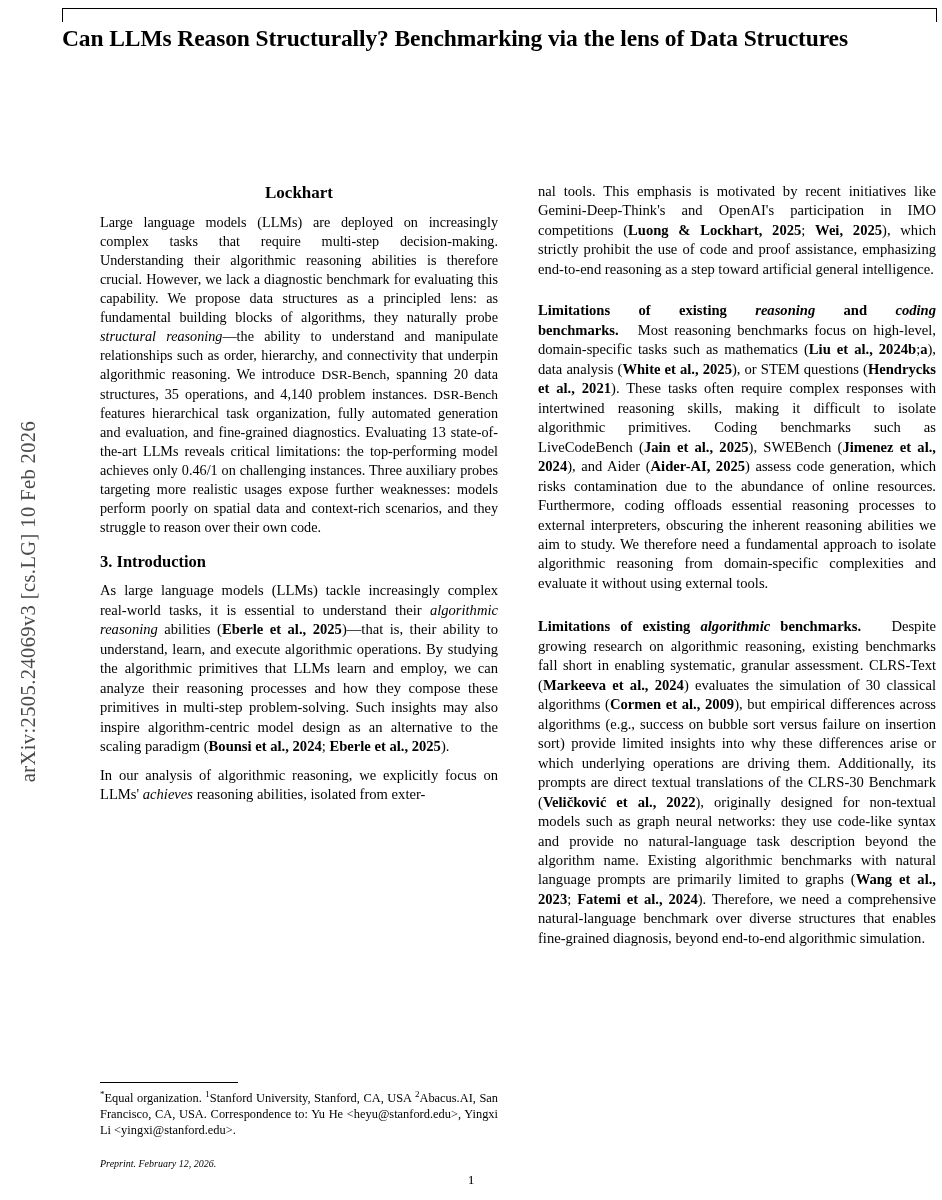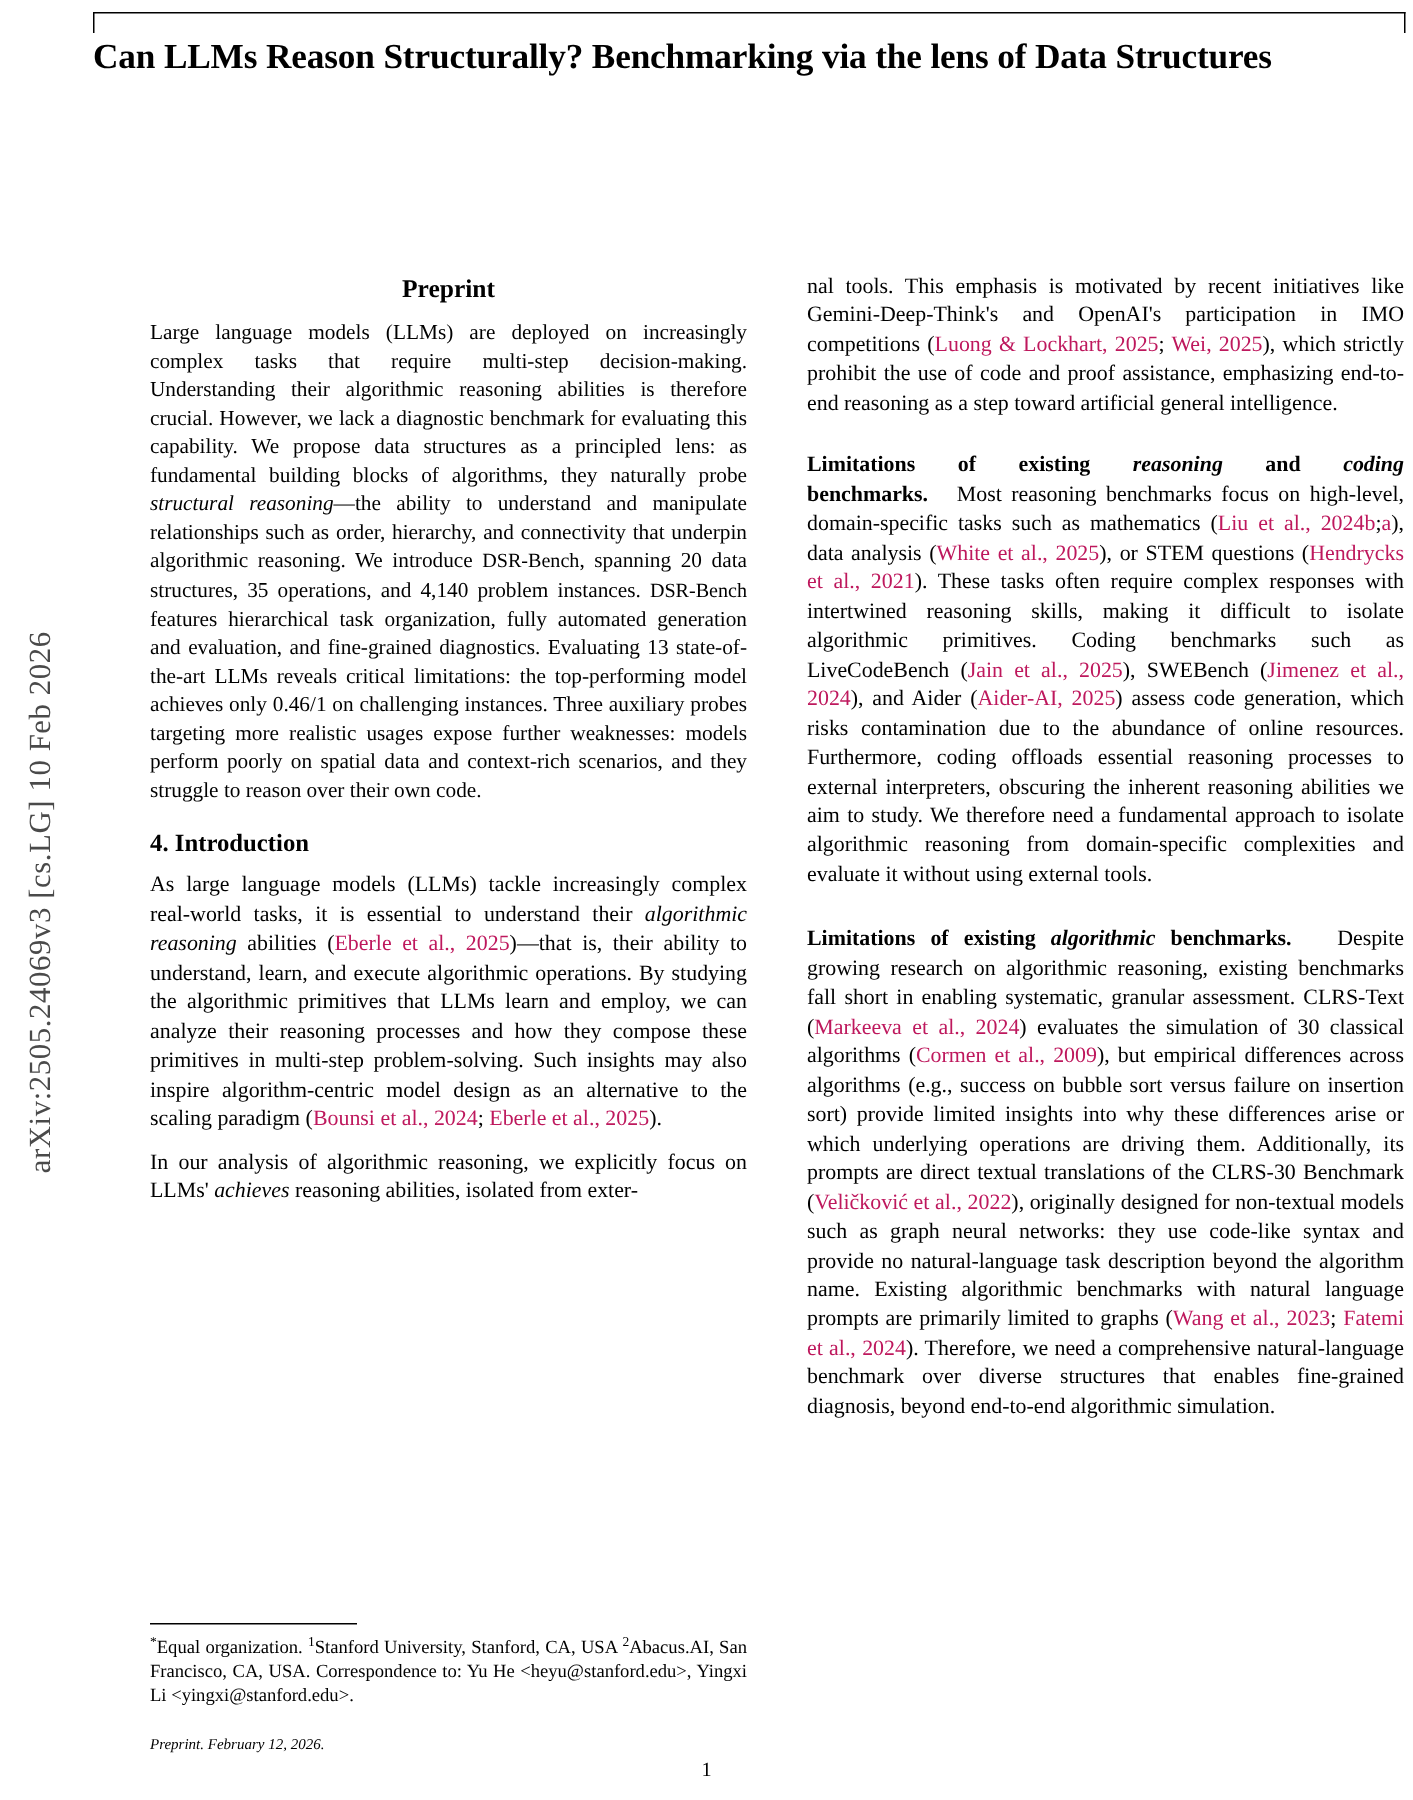--- a/index.html
+++ b/index.html
@@ -115,21 +115,21 @@
     font-size: 16.5px;
     font-weight: bold;
     margin: 14px 0 8px 0;
     text-align: left;
   }
   .para-head {
     font-weight: bold;
   }
   .it { font-style: italic; }
   .tt { font-family: Liberation Serif, serif; font-size: 13.4px; }
-  .cite { color: #be185d; }
+  .cite { color: #000000; font-weight: bold; }
 
   .footnote-rule {
     position: absolute;
     left: 100px;
     top: 1082px;
     width: 138px;
     height: 1px;
     background: #000;
   }
   .footnotes {
@@ -167,37 +167,37 @@
   <div class="arxiv-stamp">arXiv:2505.24069v3  [cs.LG]  10 Feb 2026</div>
 
   <div class="rule-top"></div>
   <div class="rule-left"></div>
   <div class="rule-right"></div>
 
   <div class="title">Can LLMs Reason Structurally? Benchmarking via the lens of Data Structures</div>
 
 
   <div class="col col-left">
-    <div class="abstract-head">Preprint</div>
+    <div class="abstract-head">Lockhart</div>
     <p class="abs-body">Large language models (LLMs) are deployed on
       increasingly complex tasks that require multi-step
       decision-making. Understanding their algorithmic reasoning abilities is therefore crucial. However, we lack a diagnostic benchmark for evaluating this capability. We propose data structures as
       a principled lens: as fundamental building blocks
       of algorithms, they naturally probe <span class="it">structural reasoning</span>—the ability to understand and manipulate
       relationships such as order, hierarchy, and connectivity that underpin algorithmic reasoning. We
       introduce <span class="tt">DSR-Bench</span>, spanning 20 data structures, 35 operations, and 4,140 problem instances.
       <span class="tt">DSR-Bench</span> features hierarchical task organization,
       fully automated generation and evaluation,
       and fine-grained diagnostics. Evaluating 13 state-of-the-art LLMs reveals critical limitations: the
       top-performing model achieves only 0.46/1 on
       challenging instances. Three auxiliary probes targeting more realistic usages expose further weaknesses: models perform poorly on spatial data and
       context-rich scenarios, and they struggle to reason
       over their own code.</p>
 
-    <div class="section-head">4. Introduction</div>
+    <div class="section-head">3. Introduction</div>
 
     <p>As large language models (LLMs) tackle increasingly complex real-world tasks, it is essential to understand their <span class="it">algorithmic reasoning</span> abilities (<span class="cite">Eberle et al., 2025</span>)—that is, their ability to understand, learn, and execute algorithmic operations. By studying the algorithmic primitives that LLMs learn and employ, we can analyze their reasoning processes and how they compose these primitives in multi-step problem-solving. Such insights may also inspire algorithm-centric model design as an alternative to the scaling paradigm (<span class="cite">Bounsi et al., 2024</span>; <span class="cite">Eberle et al., 2025</span>).</p>
 
     <p>In our analysis of algorithmic reasoning, we explicitly focus on LLMs' <span class="it">achieves</span> reasoning abilities, isolated from exter-</p>
   </div>
 
   <div class="col col-right">
     <p>nal tools. This emphasis is motivated by recent initiatives like Gemini-Deep-Think's and OpenAI's participation in IMO competitions (<span class="cite">Luong &amp; Lockhart, 2025</span>; <span class="cite">Wei, 2025</span>), which strictly prohibit the use of code and proof assistance, emphasizing end-to-end reasoning as a step toward artificial general intelligence.</p>
 
     <p style="margin-top:22px"><span class="para-head">Limitations of existing <span class="it">reasoning</span> and <span class="it">coding</span> benchmarks.</span>&nbsp;&nbsp;&nbsp;Most reasoning benchmarks focus on high-level, domain-specific tasks such as mathematics (<span class="cite">Liu et al., 2024b</span>;<span class="cite">a</span>), data analysis (<span class="cite">White et al., 2025</span>), or STEM questions (<span class="cite">Hendrycks et al., 2021</span>). These tasks often require complex responses with intertwined reasoning skills, making it difficult to isolate algorithmic primitives. Coding benchmarks such as LiveCodeBench (<span class="cite">Jain et al., 2025</span>), SWEBench (<span class="cite">Jimenez et al., 2024</span>), and Aider (<span class="cite">Aider-AI, 2025</span>) assess code generation, which risks contamination due to the abundance of online resources. Furthermore, coding offloads essential reasoning processes to external interpreters, obscuring the inherent reasoning abilities we aim to study. We therefore need a fundamental approach to isolate algorithmic reasoning from domain-specific complexities and evaluate it without using external tools.</p>

